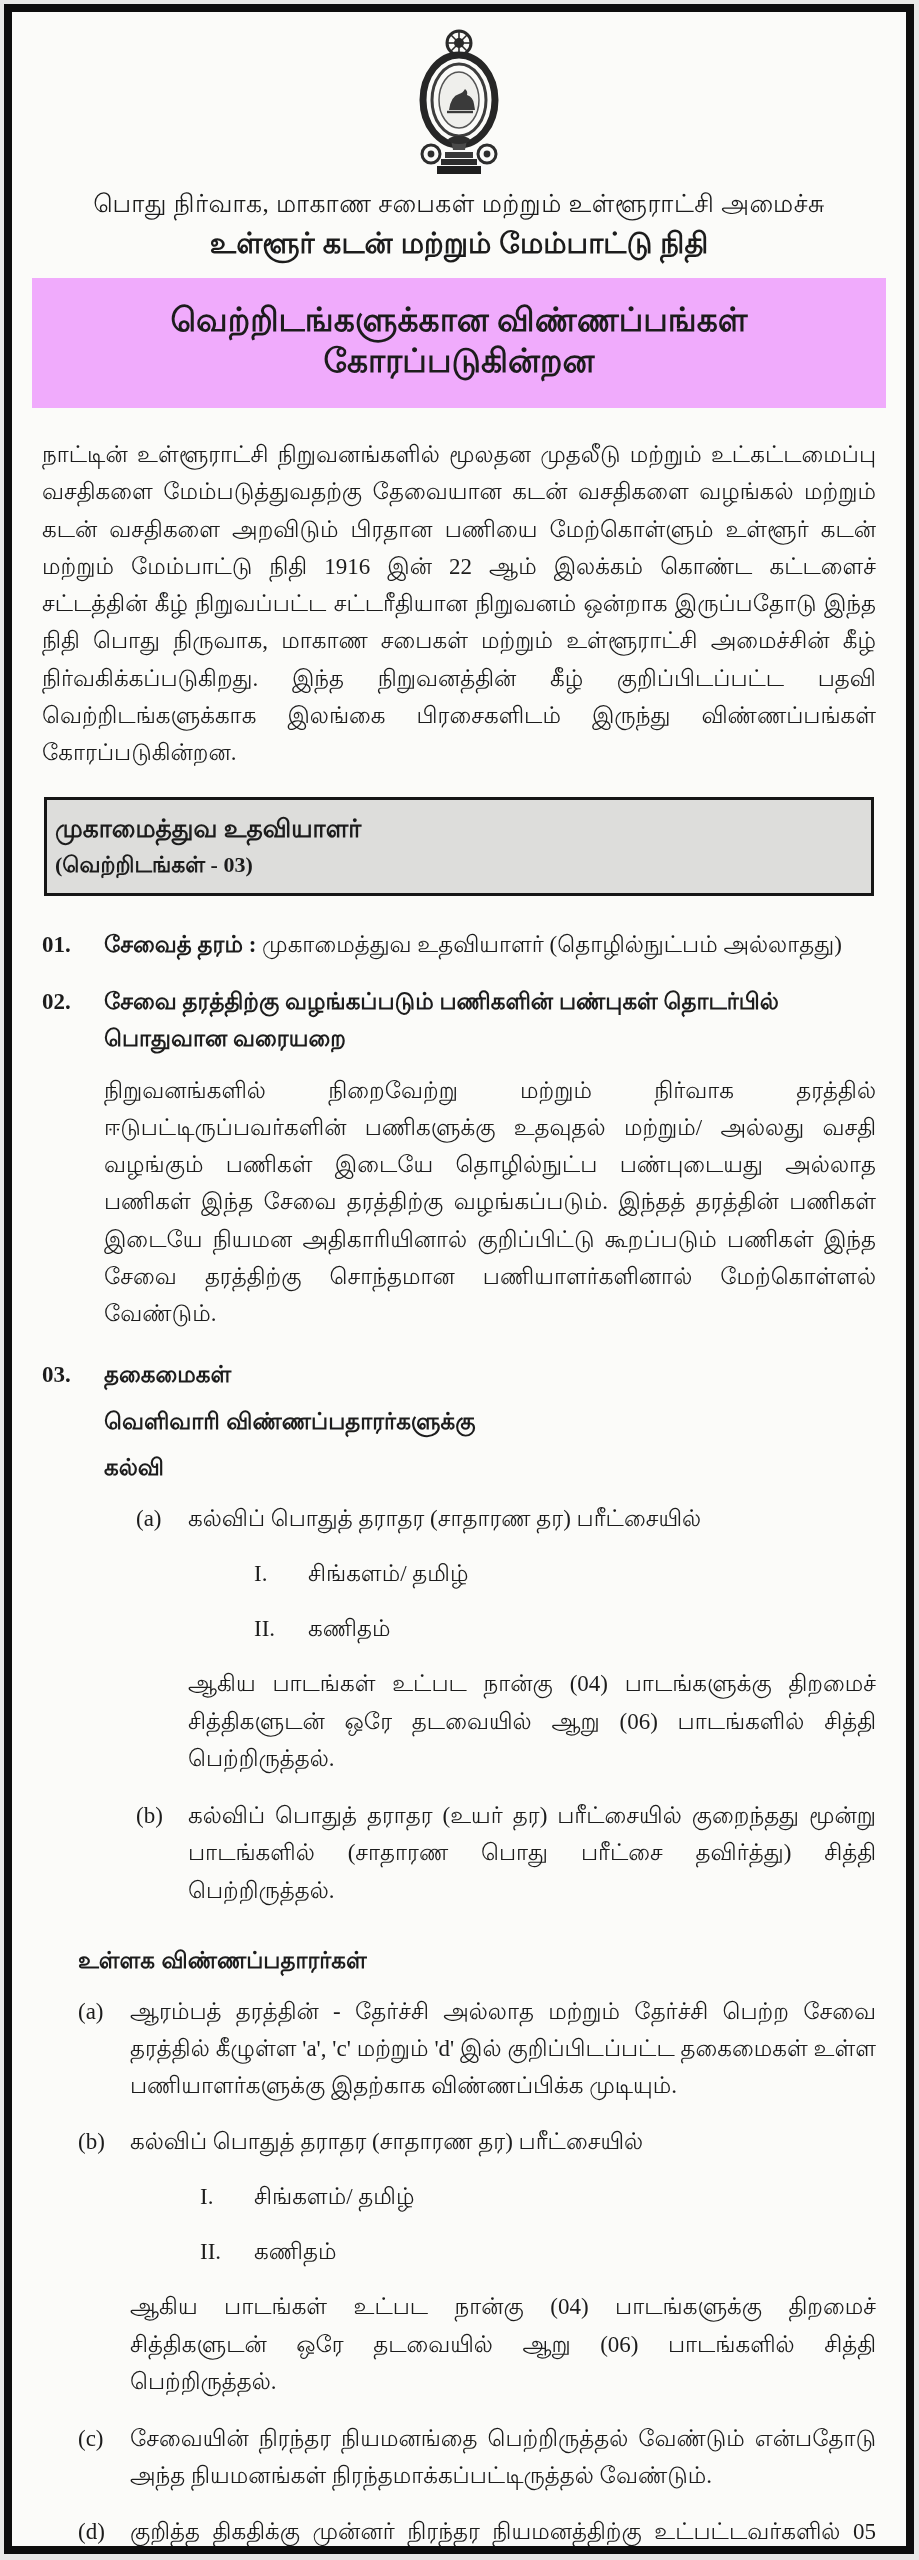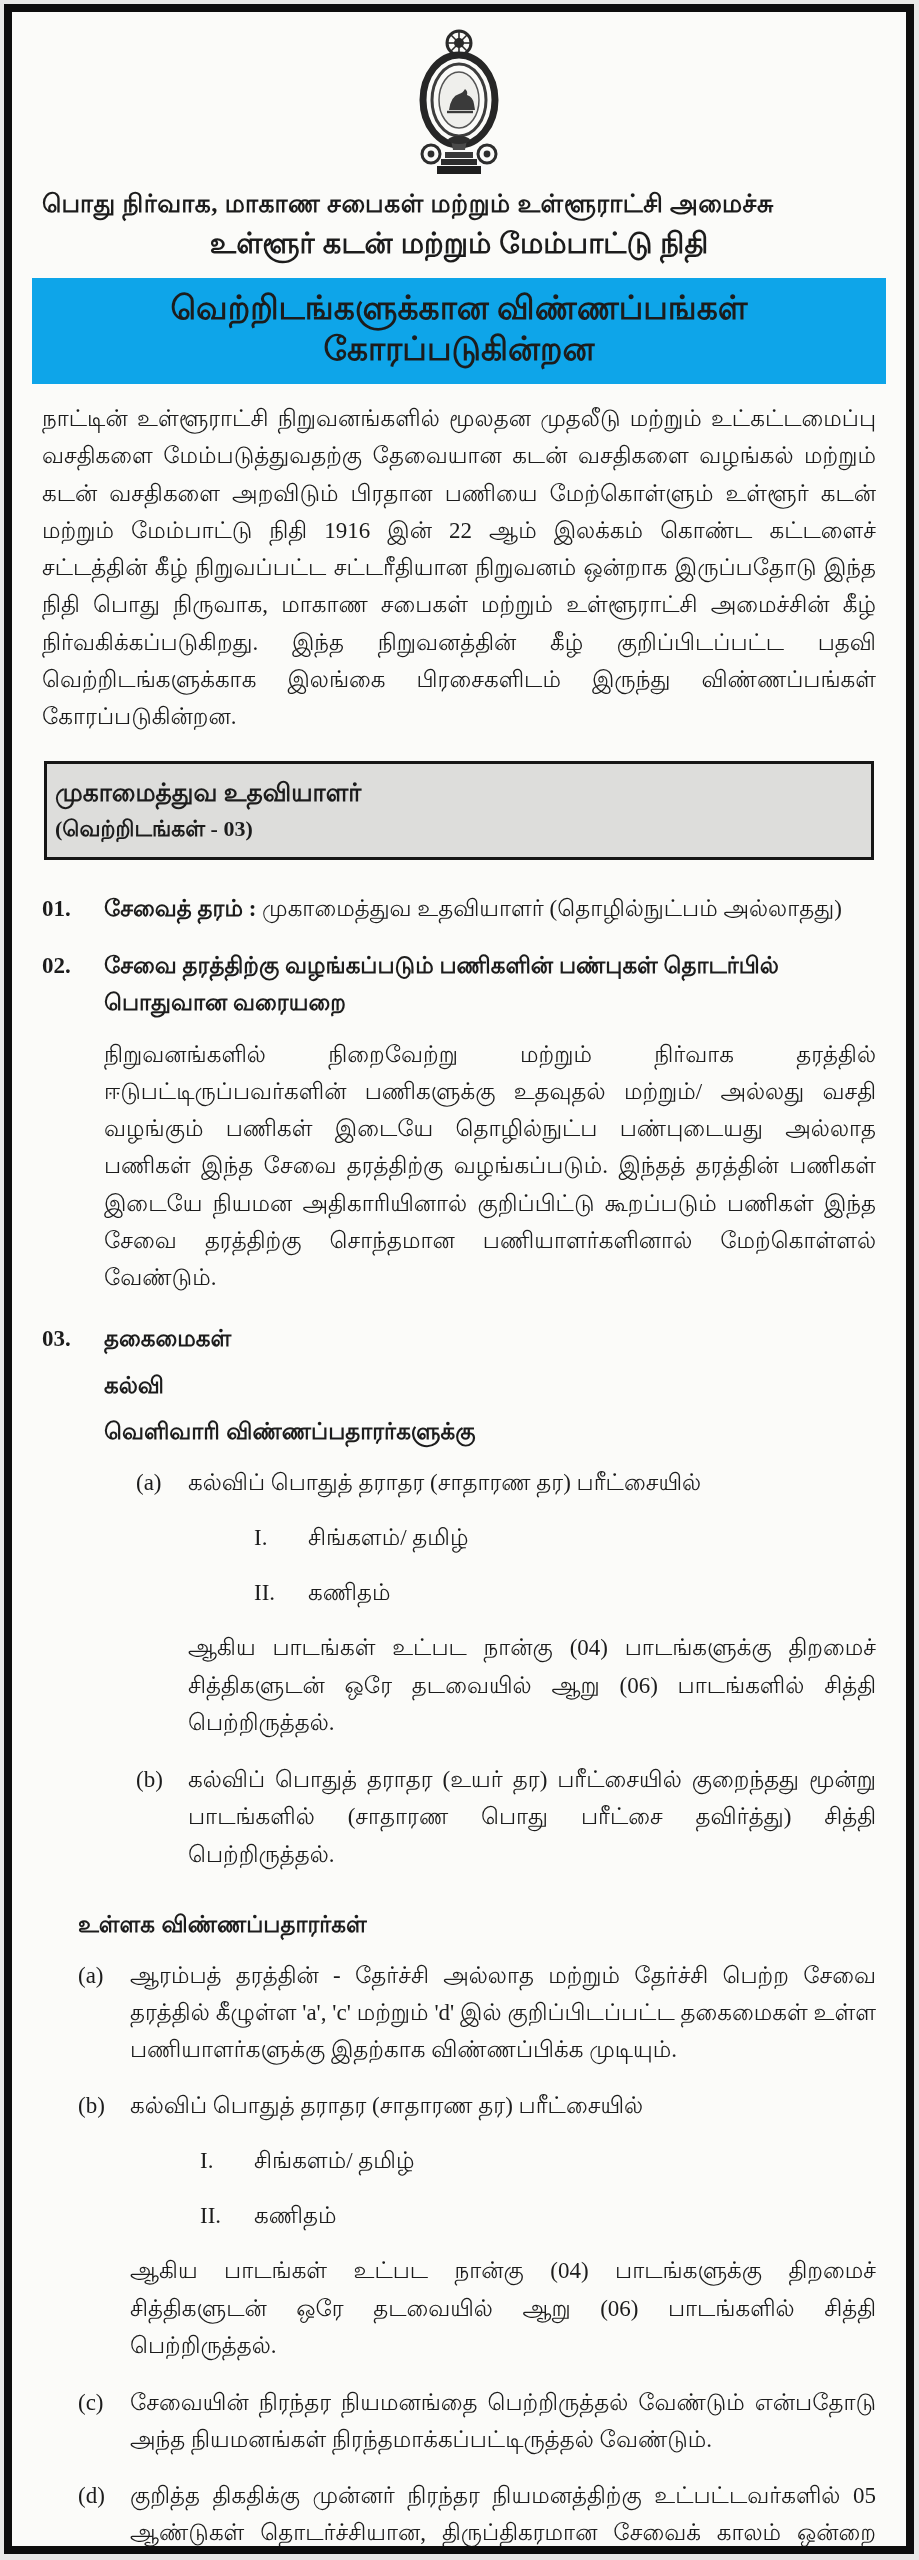--- a/index.html
+++ b/index.html
@@ -16,33 +16,33 @@
     border:8px solid #0e0e0e;
     background:#fbfbf9;
     box-sizing:border-box;
     padding:14px 30px 10px 30px;
     overflow:hidden;
   }
   
   .emblem-wrap{text-align:center;margin:2px 0 6px 0;}
   .emblem-wrap svg{display:inline-block;}
   .ministry-line{
-    font-weight:bold;font-size:25px;
+    text-align:center;font-weight:normal;font-size:25px;
     letter-spacing:.5px;margin:2px 0 6px 0;
   }
   .org-line{
     text-align:center;font-weight:bold;font-size:29px;
     font-family:"Liberation Sans","DejaVu Sans",sans-serif;
     margin:0 0 14px 0;
   }
   .banner{
-    background:#0ea5e9;
+    background:#f0abfc;
     text-align:center;font-weight:bold;font-size:33px;
-    padding:12px 6px;
-    margin:0 -10px 16px -10px;
+    padding:24px 6px;
+    margin:0 -10px 28px -10px;
   }
   
   .para{
     font-size:23px;line-height:1.62;text-align:justify;
     margin:0 0 22px 0;
   }
   .vacancy-box{
     border:3px solid #161616;
     background:#dddddb;
     text-align:left;
@@ -132,22 +132,22 @@
       <div class="sec-title">சேவை தரத்திற்கு வழங்கப்படும் பணிகளின் பண்புகள் தொடர்பில் பொதுவான வரையறை</div>
       <p class="para" style="margin-bottom:4px;">நிறுவனங்களில் நிறைவேற்று மற்றும் நிர்வாக தரத்தில் ஈடுபட்டிருப்பவர்களின் பணிகளுக்கு உதவுதல் மற்றும்/ அல்லது வசதி வழங்கும் பணிகள் இடையே தொழில்நுட்ப பண்புடையது அல்லாத பணிகள் இந்த சேவை தரத்திற்கு வழங்கப்படும். இந்தத் தரத்தின் பணிகள் இடையே நியமன அதிகாரியினால் குறிப்பிட்டு கூறப்படும் பணிகள் இந்த சேவை தரத்திற்கு சொந்தமான பணியாளர்களினால் மேற்கொள்ளல் வேண்டும்.</p>
     </div>
   </div>
 
   <div class="sec">
     <div class="sec-no">03.</div>
     <div class="sec-body">
       <div class="sec-title">தகைமைகள்</div>
 
+      <div class="sub-heading">வெளிவாரி விண்ணப்பதாரர்களுக்கு</div>
       <div class="sub-heading">கல்வி</div>
-      <div class="sub-heading">வெளிவாரி விண்ணப்பதாரர்களுக்கு</div>
 
       <div class="item">
         <div class="item-marker">(a)</div>
         <div class="item-text">கல்விப் பொதுத் தராதர (சாதாரண தர) பரீட்சையில்</div>
       </div>
       <div class="roman">
         <div class="item-marker">I.</div>
         <div class="item-text">சிங்களம்/ தமிழ்</div>
       </div>
       <div class="roman">

